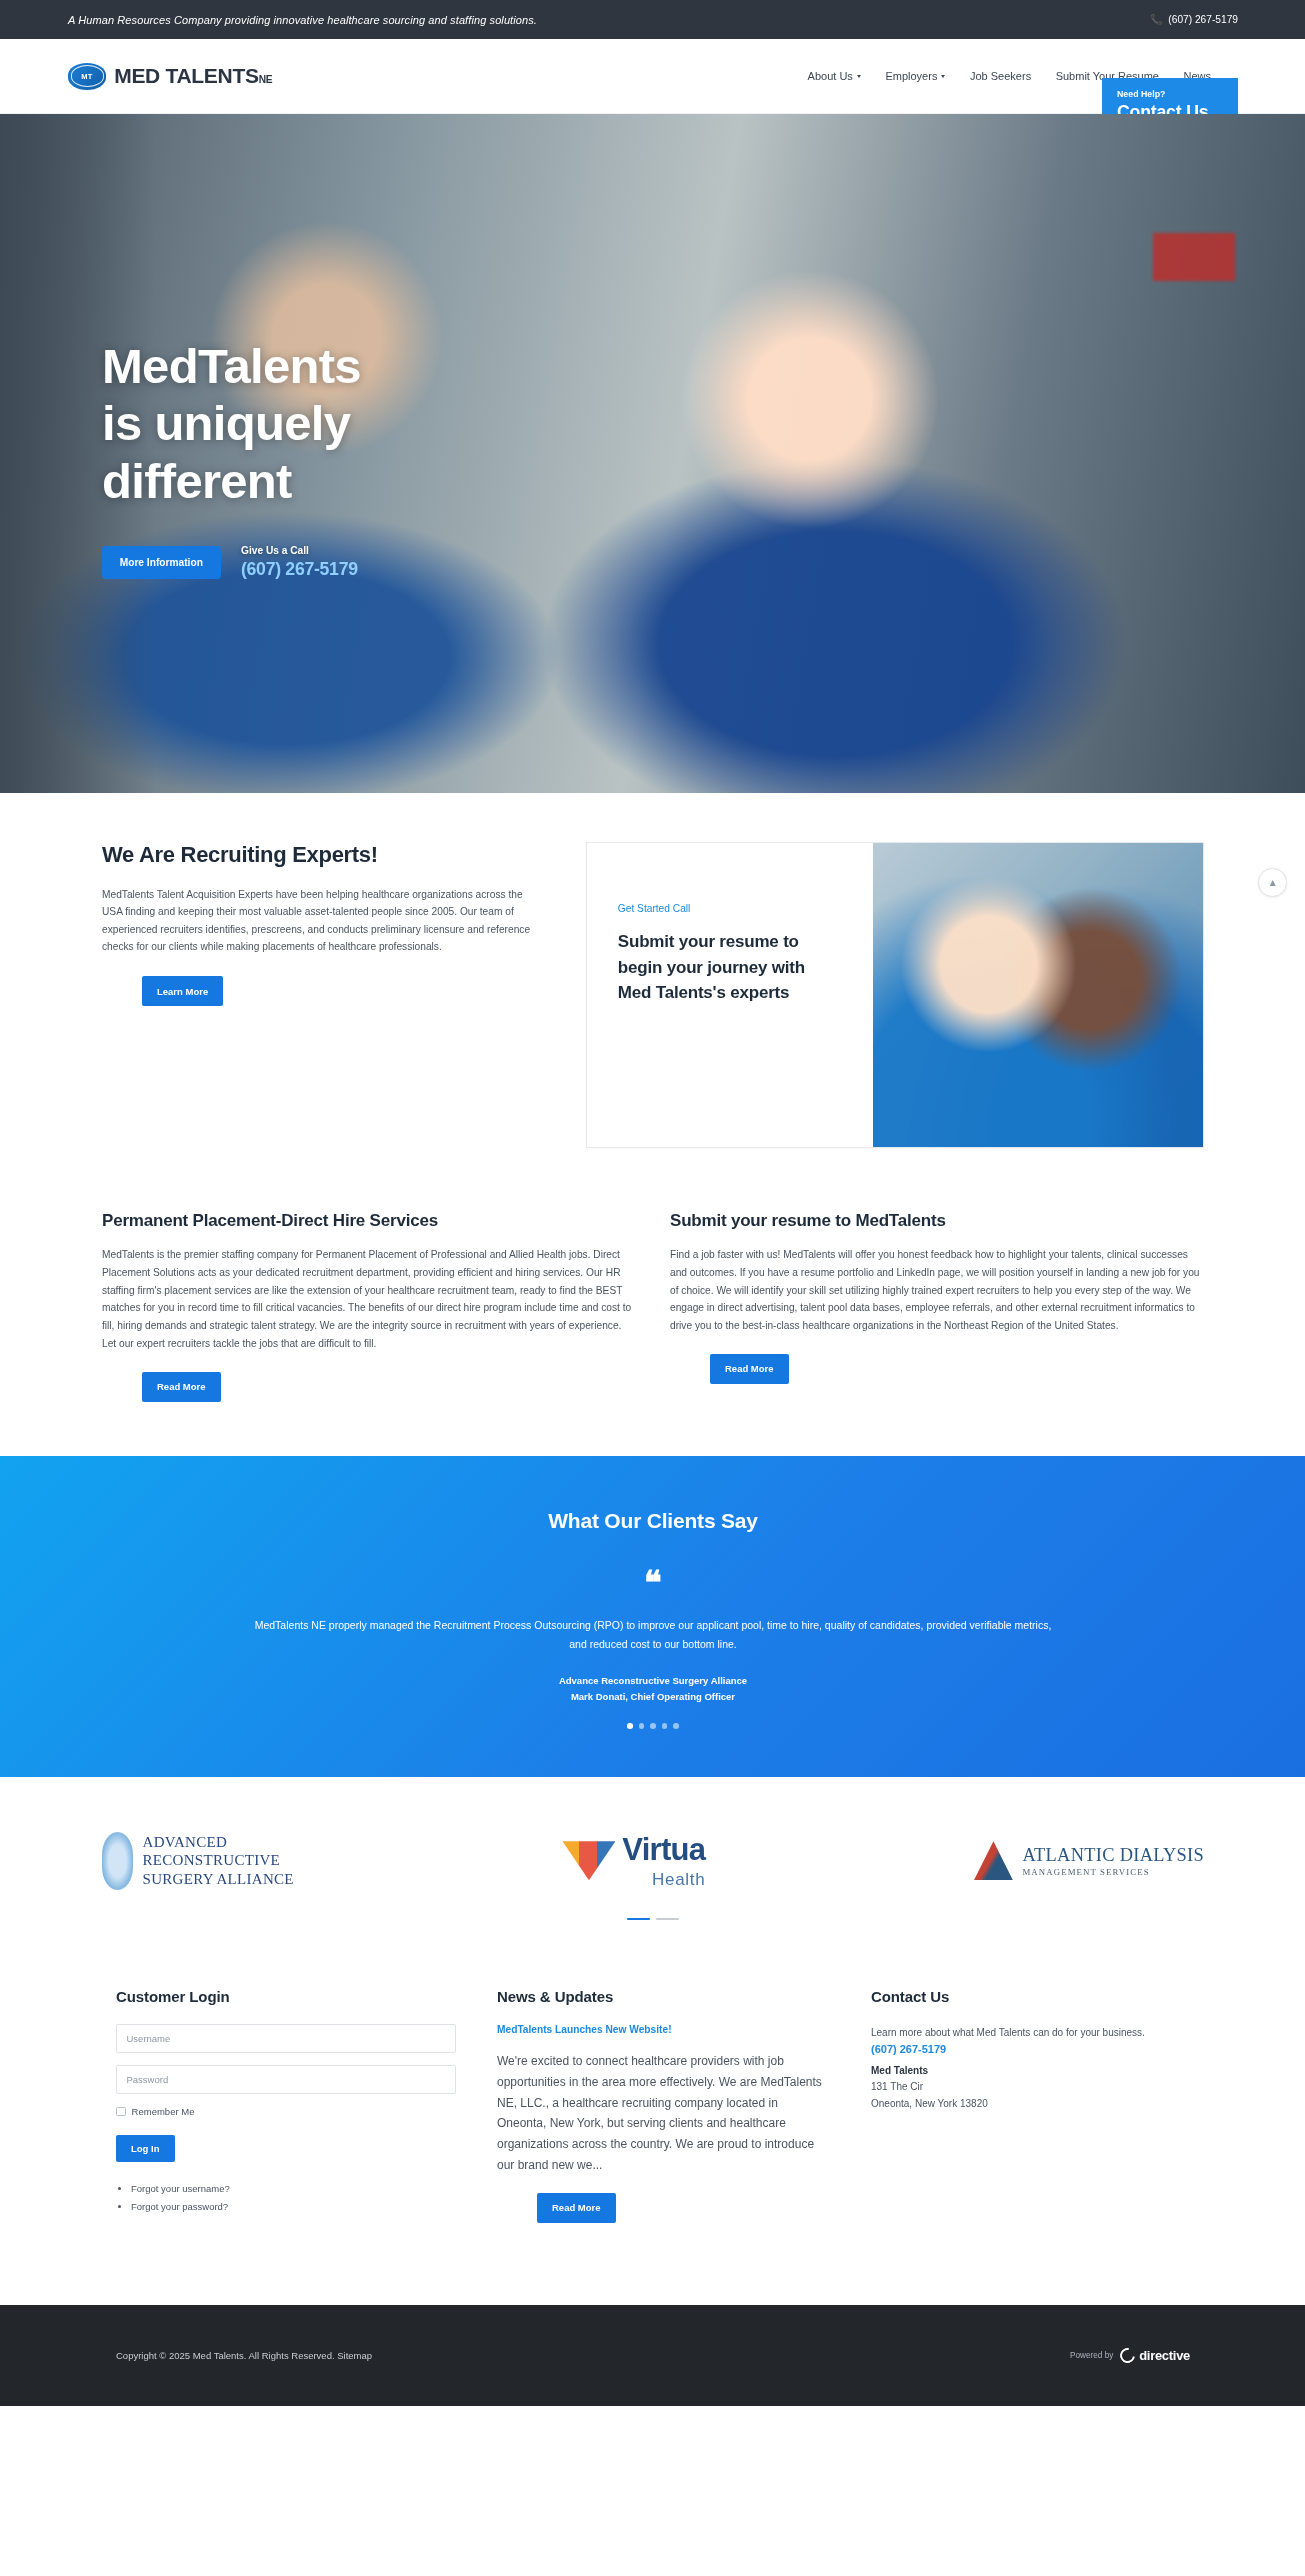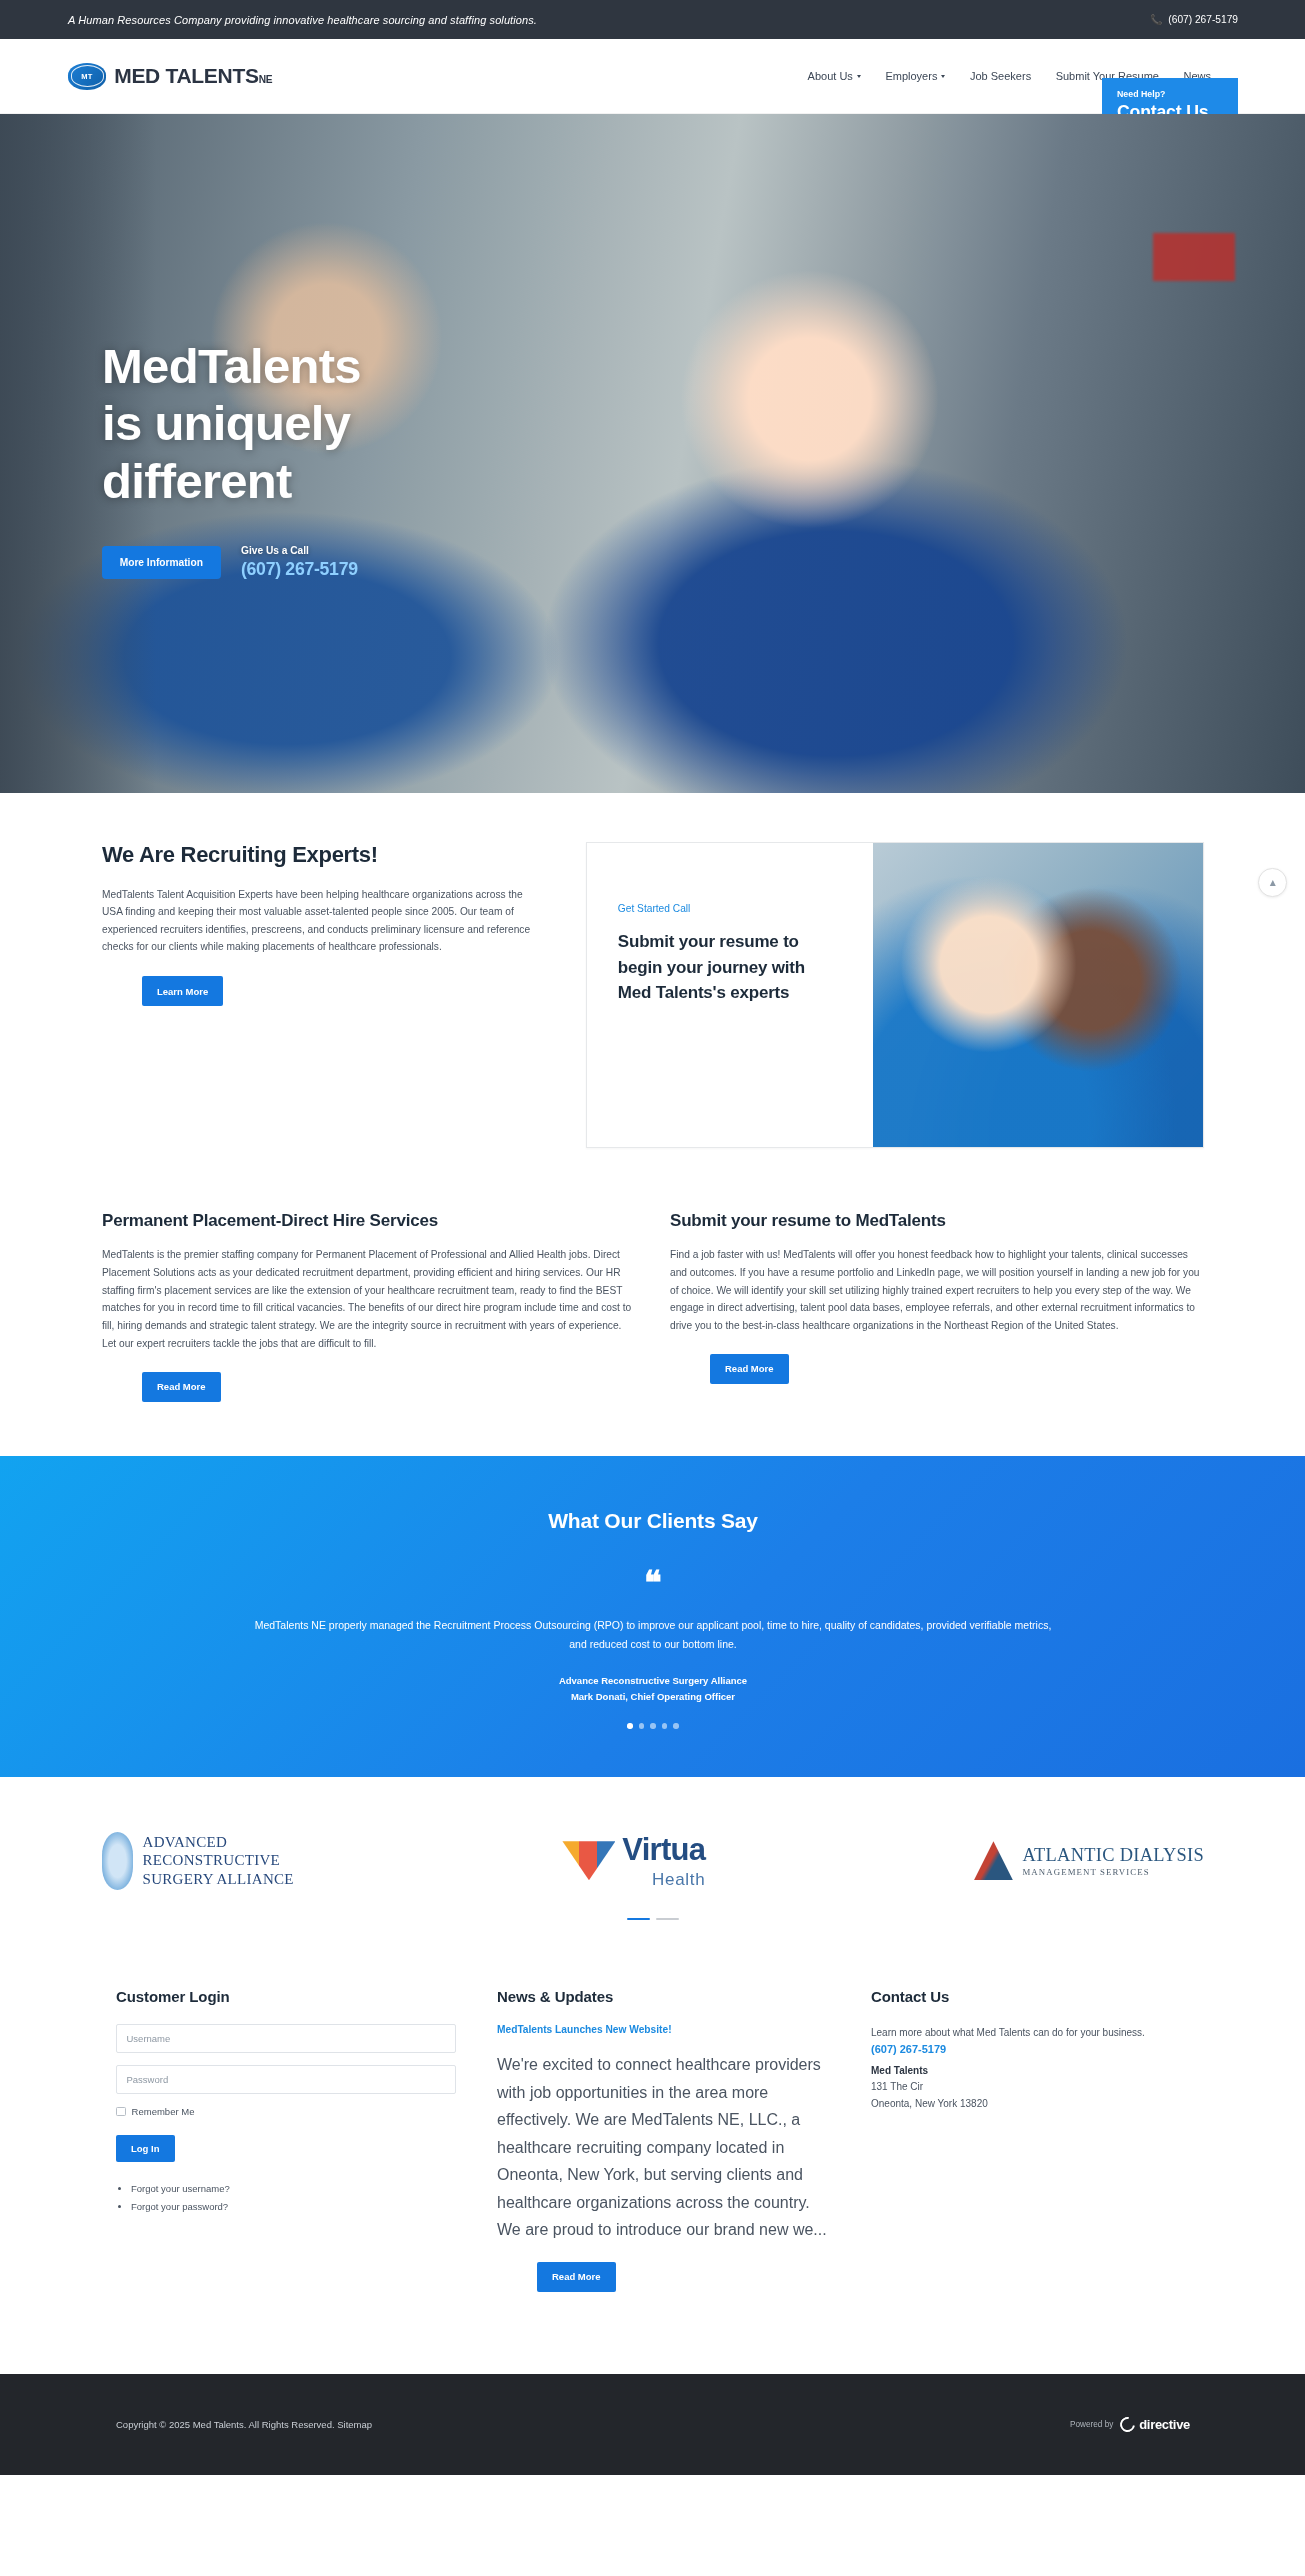--- a/index.html
+++ b/index.html
@@ -272,21 +272,21 @@
     font-family: "Liberation Sans", sans-serif;
   }
   .remember { display: flex; align-items: center; gap: 6.1px; font-size: 9.5px; color: #4a5461; margin-bottom: 17.7px; }
   .remember .box { width: 9.5px; height: 9.5px; border: 0.7px solid #b7bec6; background: #fff; border-radius: 1.4px; }
   .btn-login { background: #1478e0; color: #fff; border: none; padding: 8.2px 15px; font-size: 9.5px; font-weight: bold; border-radius: 2px; cursor: pointer; font-family: "Liberation Sans", sans-serif;}
   .links { margin-top: 17.7px; padding-left: 15px; }
   .links li { font-size: 9.5px; color: #4a5461; line-height: 1.9; list-style: disc; }
 
   .col-news { width: 354px; }
   .news-title { color: #1b8ae0; font-size: 10.2px; font-weight: bold; margin-bottom: 11px; }
-  .news-body { font-size: 16px; line-height: 1.72; color: #4a5461; margin-bottom: 17.7px; width: 333px; margin-top: 16px;}
+  .news-body { font-size: 12px; line-height: 1.72; color: #4a5461; margin-bottom: 17.7px; width: 333px; margin-top: 16px;}
 
   .col-contact { width: 354px; }
   .contact-lead { font-size: 10px; line-height: 1.72; color: #4a5461; margin-bottom: 1px; width: 326px;}
   .contact-phone { color: #1b8ae0; font-size: 11px; font-weight: bold; margin-bottom: 8.2px; }
   .contact-line { font-size: 10px; line-height: 1.65; color: #4a5461; }
   .contact-line.bold { font-weight: bold; color: #2c3542; }
 
   
   .footer {
     background: #23262b;

